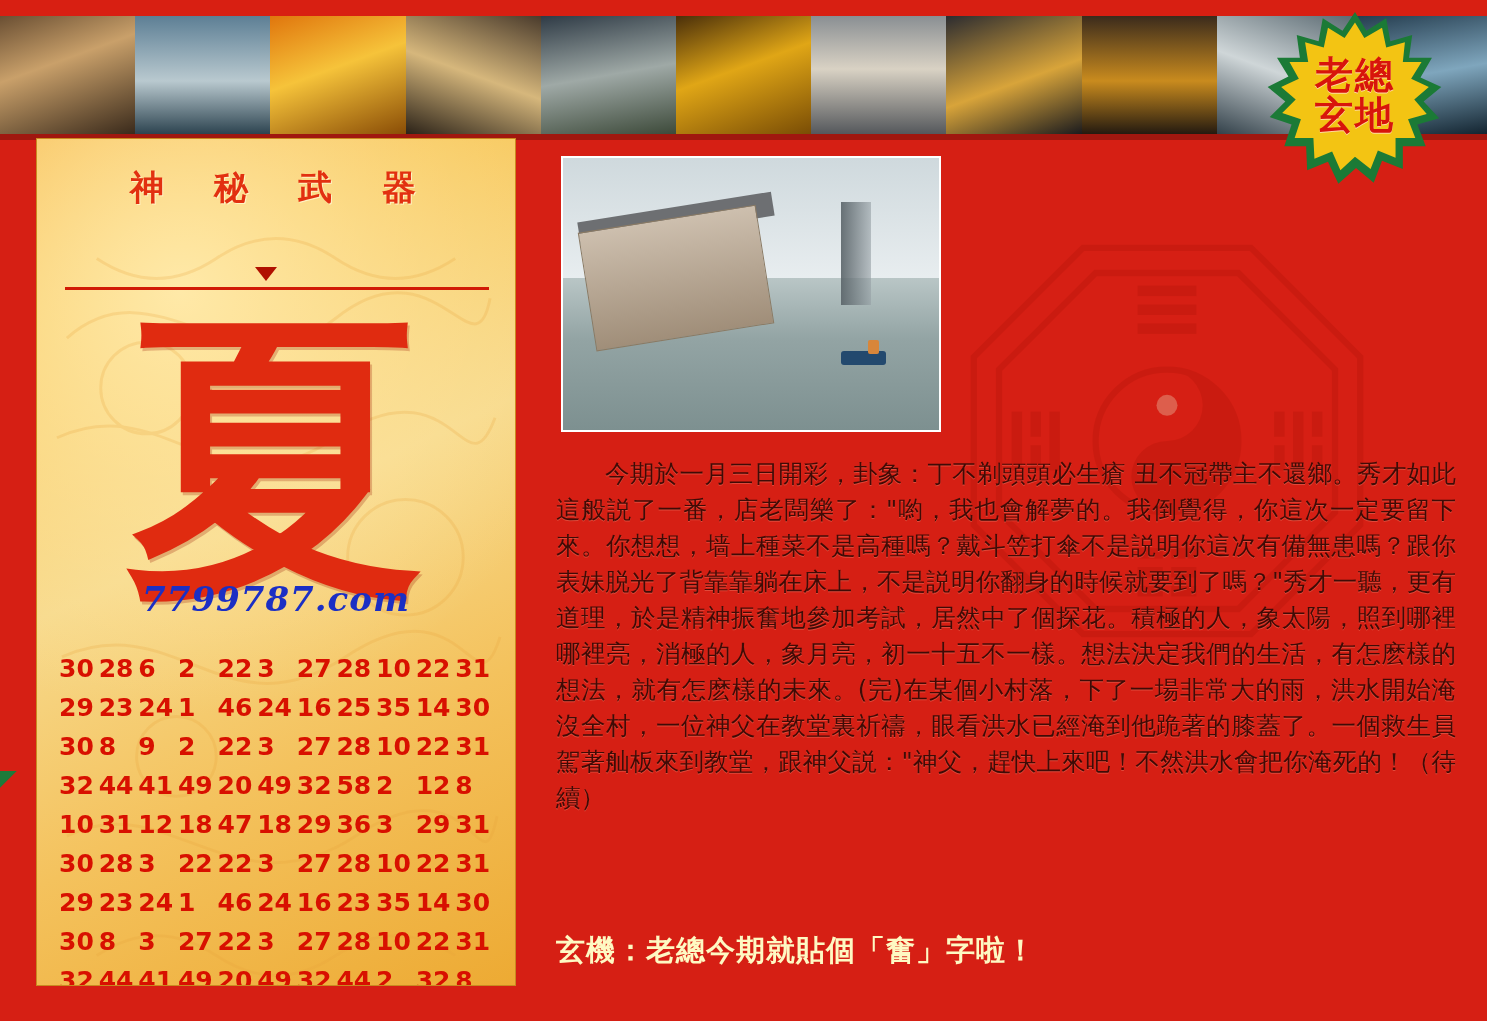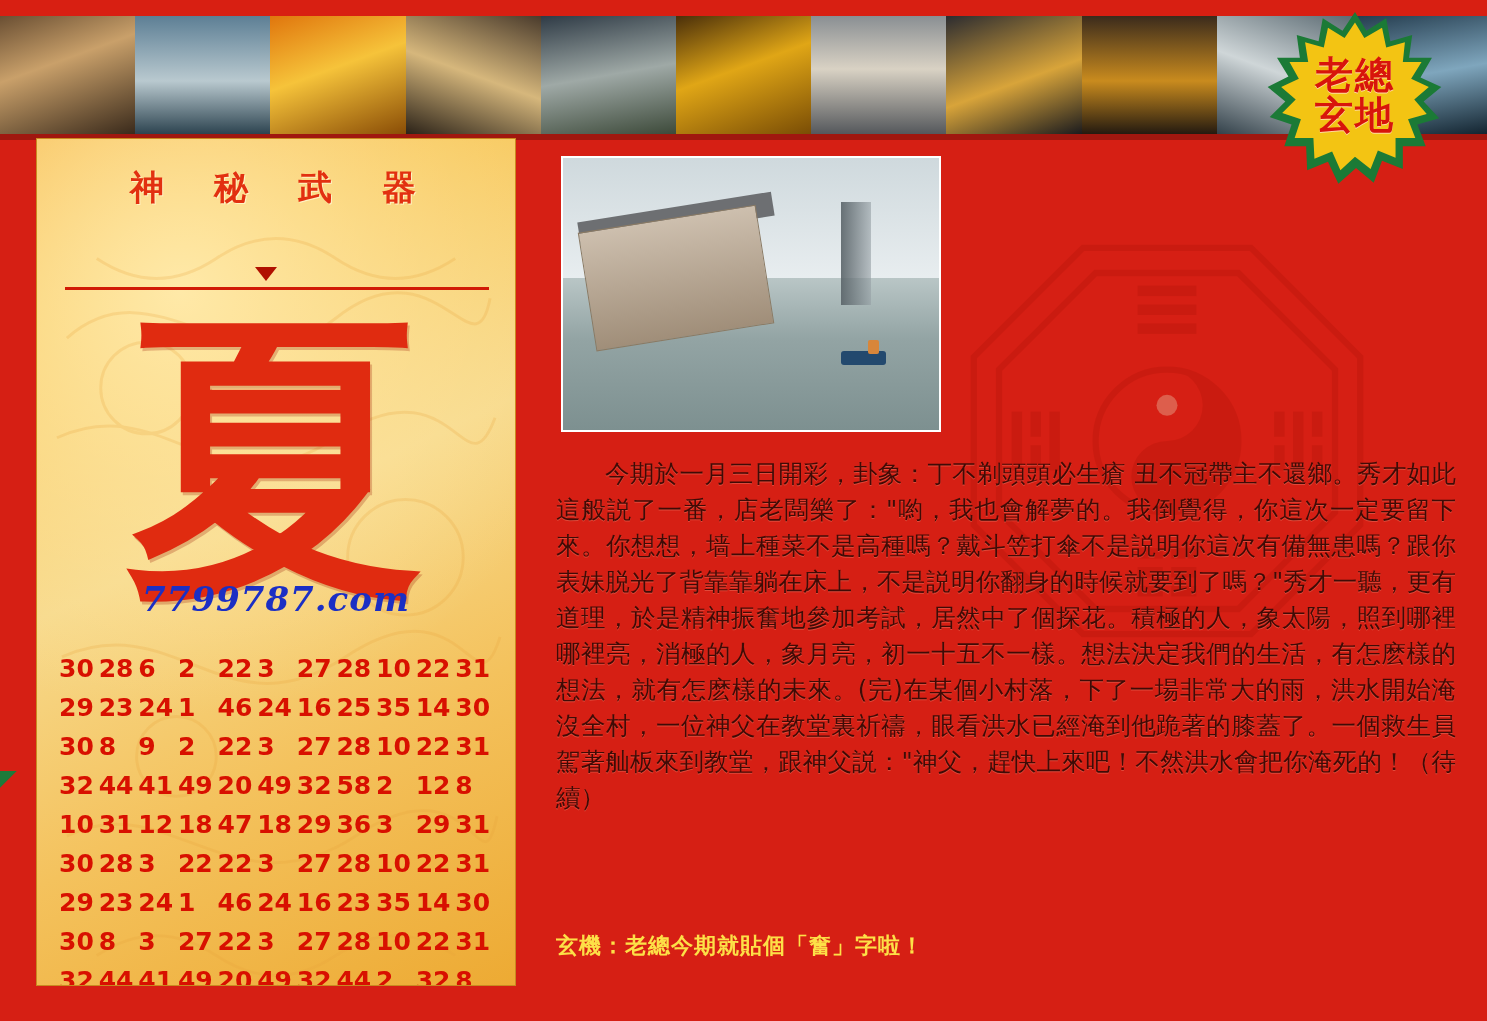--- a/index.html
+++ b/index.html
@@ -163,22 +163,22 @@
     color:#3f0b06;
     font-family:"DejaVu Sans", sans-serif;
     font-size:24.5px;
     line-height:36px;
     text-align:justify;
     text-indent:2em;
     text-shadow:0 1px 0 rgba(255,200,170,.25);
   }
   .omen{
     position:absolute; left:556px; top:915px; width:900px;
-    color:#fde047;
-    font-size:22px; font-weight:bold;
+    color:#fef9c3;
+    font-size:29px; font-weight:bold;
     font-family:"DejaVu Sans", sans-serif;
     letter-spacing:1px;
   }
 
   
   .bottombar{
     position:absolute; left:0; bottom:0; width:1487px; height:18px;
     background:#d61f14;
   }
 </style>

